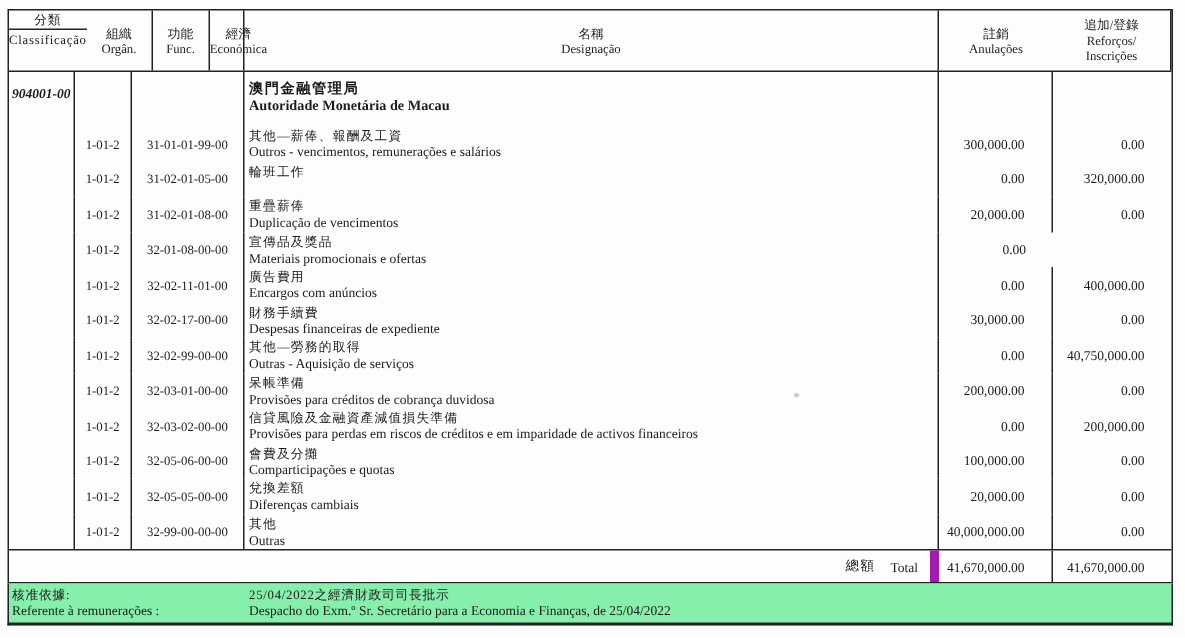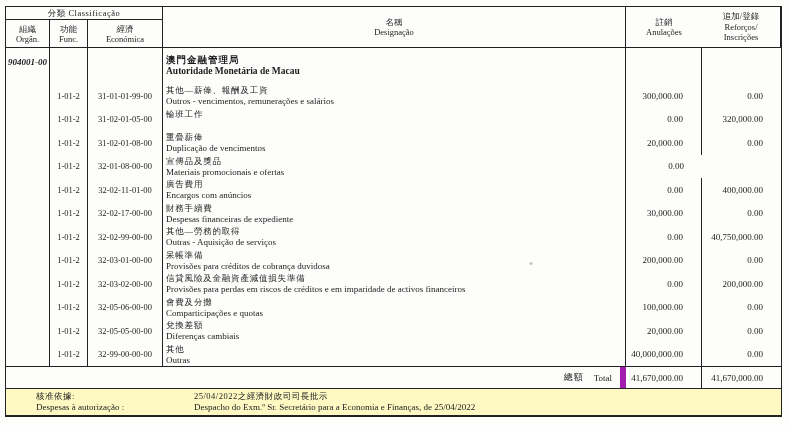--- a/index.html
+++ b/index.html
@@ -9,21 +9,21 @@
     color: #1c1c1c;
     -webkit-font-smoothing: antialiased;
   }
   .page { position: relative; width: 790px; height: 425px; background: #fdfdfc; overflow: hidden; }
   .doc { position: absolute; left: 5px; top: 6px; width: 777px; }
 
   
   .tbl { border: 1.5px solid #222; background: #fdfdfc; }
 
   .thead { display: grid; grid-template-columns: 157px 1fr 76px 79px; border-bottom: 1px solid #222; height: 41px; }
-  .th-group { border-right: 1px solid #222; display: flex; flex-direction: column; }
+  .th-group { border-right: 1px solid #222; display: flex; flex-direction: row; }
   .th-class { height: 13px; border-bottom: 1px solid #222; text-align: center; font-size: 8.5px; line-height: 13px; letter-spacing: 0.5px; }
   .th-sub { flex: 1; display: grid; grid-template-columns: 44px 38px 1fr; }
   .th-sub > div { display: flex; flex-direction: column; justify-content: center; align-items: center; font-size: 8.5px; line-height: 10px; }
   .th-sub > div:not(:last-child) { border-right: 1px solid #222; }
   .th { display: flex; flex-direction: column; justify-content: center; align-items: center; font-size: 8.5px; line-height: 10.5px; text-align: center; }
   .th.bline { border-right: 1px solid #222; }
 
   .tbody { }
   .row { display: grid; grid-template-columns: 44px 38px 75px 1fr 76px 79px; height: 23.5px; }
   .row.org-row { height: 36px; }
@@ -40,21 +40,21 @@
   .org-row .zh { font-weight: bold; font-size: 9.5px; letter-spacing: 1px; }
   .org-row .pt { font-weight: bold; font-size: 9.5px; }
 
   .total-row { display: grid; grid-template-columns: 1fr 76px 79px; border-top: 1px solid #222; height: 22px; }
   .total-label { display: flex; align-items: center; justify-content: flex-end; gap: 10px; padding-right: 8px; border-right: 6px solid #a21caf; font-size: 9px; }
   .total-label .zh { font-size: 9px; letter-spacing: 1px; }
   .total-row .c.amt { border-right: 1px solid #222; }
   .total-row .c.amt.last { border-right: none; }
 
   
-  .footer { display: flex; border: 1.5px solid #222; border-top: none; border-bottom: 2.5px solid #222; height: 28px; background: #fef9c3; padding-left: 28px; }
+  .footer { display: flex; border: 1.5px solid #222; border-top: none; border-bottom: 2.5px solid #222; height: 28px; background: #86efac; }
   .f-label { width: 157px; padding: 2px 0 0 2px; }
   .f-value { flex: 1; padding: 2px 0 0 3px; }
   .f-line-zh { font-size: 8.5px; line-height: 11px; letter-spacing: 0.5px; }
   .f-line-pt { font-size: 9px; line-height: 11px; }
 
   
   .artifact { position: absolute; left: 528px; top: 262px; width: 6px; height: 3px; background: radial-gradient(circle, rgba(80,80,80,.45), transparent 70%); }
 </style>
 </head>
 <body>
@@ -250,21 +250,21 @@
         </div>
         <div class="c amt">41,670,000.00</div>
         <div class="c amt last">41,670,000.00</div>
       </div>
 
     </div>
 
     <div class="footer">
       <div class="f-label">
         <div class="f-line-zh">核准依據:</div>
-        <div class="f-line-pt">Despesas à autorização :</div>
+        <div class="f-line-pt">Referente à remunerações :</div>
       </div>
       <div class="f-value">
         <div class="f-line-zh">25/04/2022之經濟財政司司長批示</div>
         <div class="f-line-pt">Despacho do Exm.º  Sr. Secretário para a Economia e Finanças, de 25/04/2022</div>
       </div>
     </div>
 
   </div>
   <div class="artifact"></div>
 </div>

